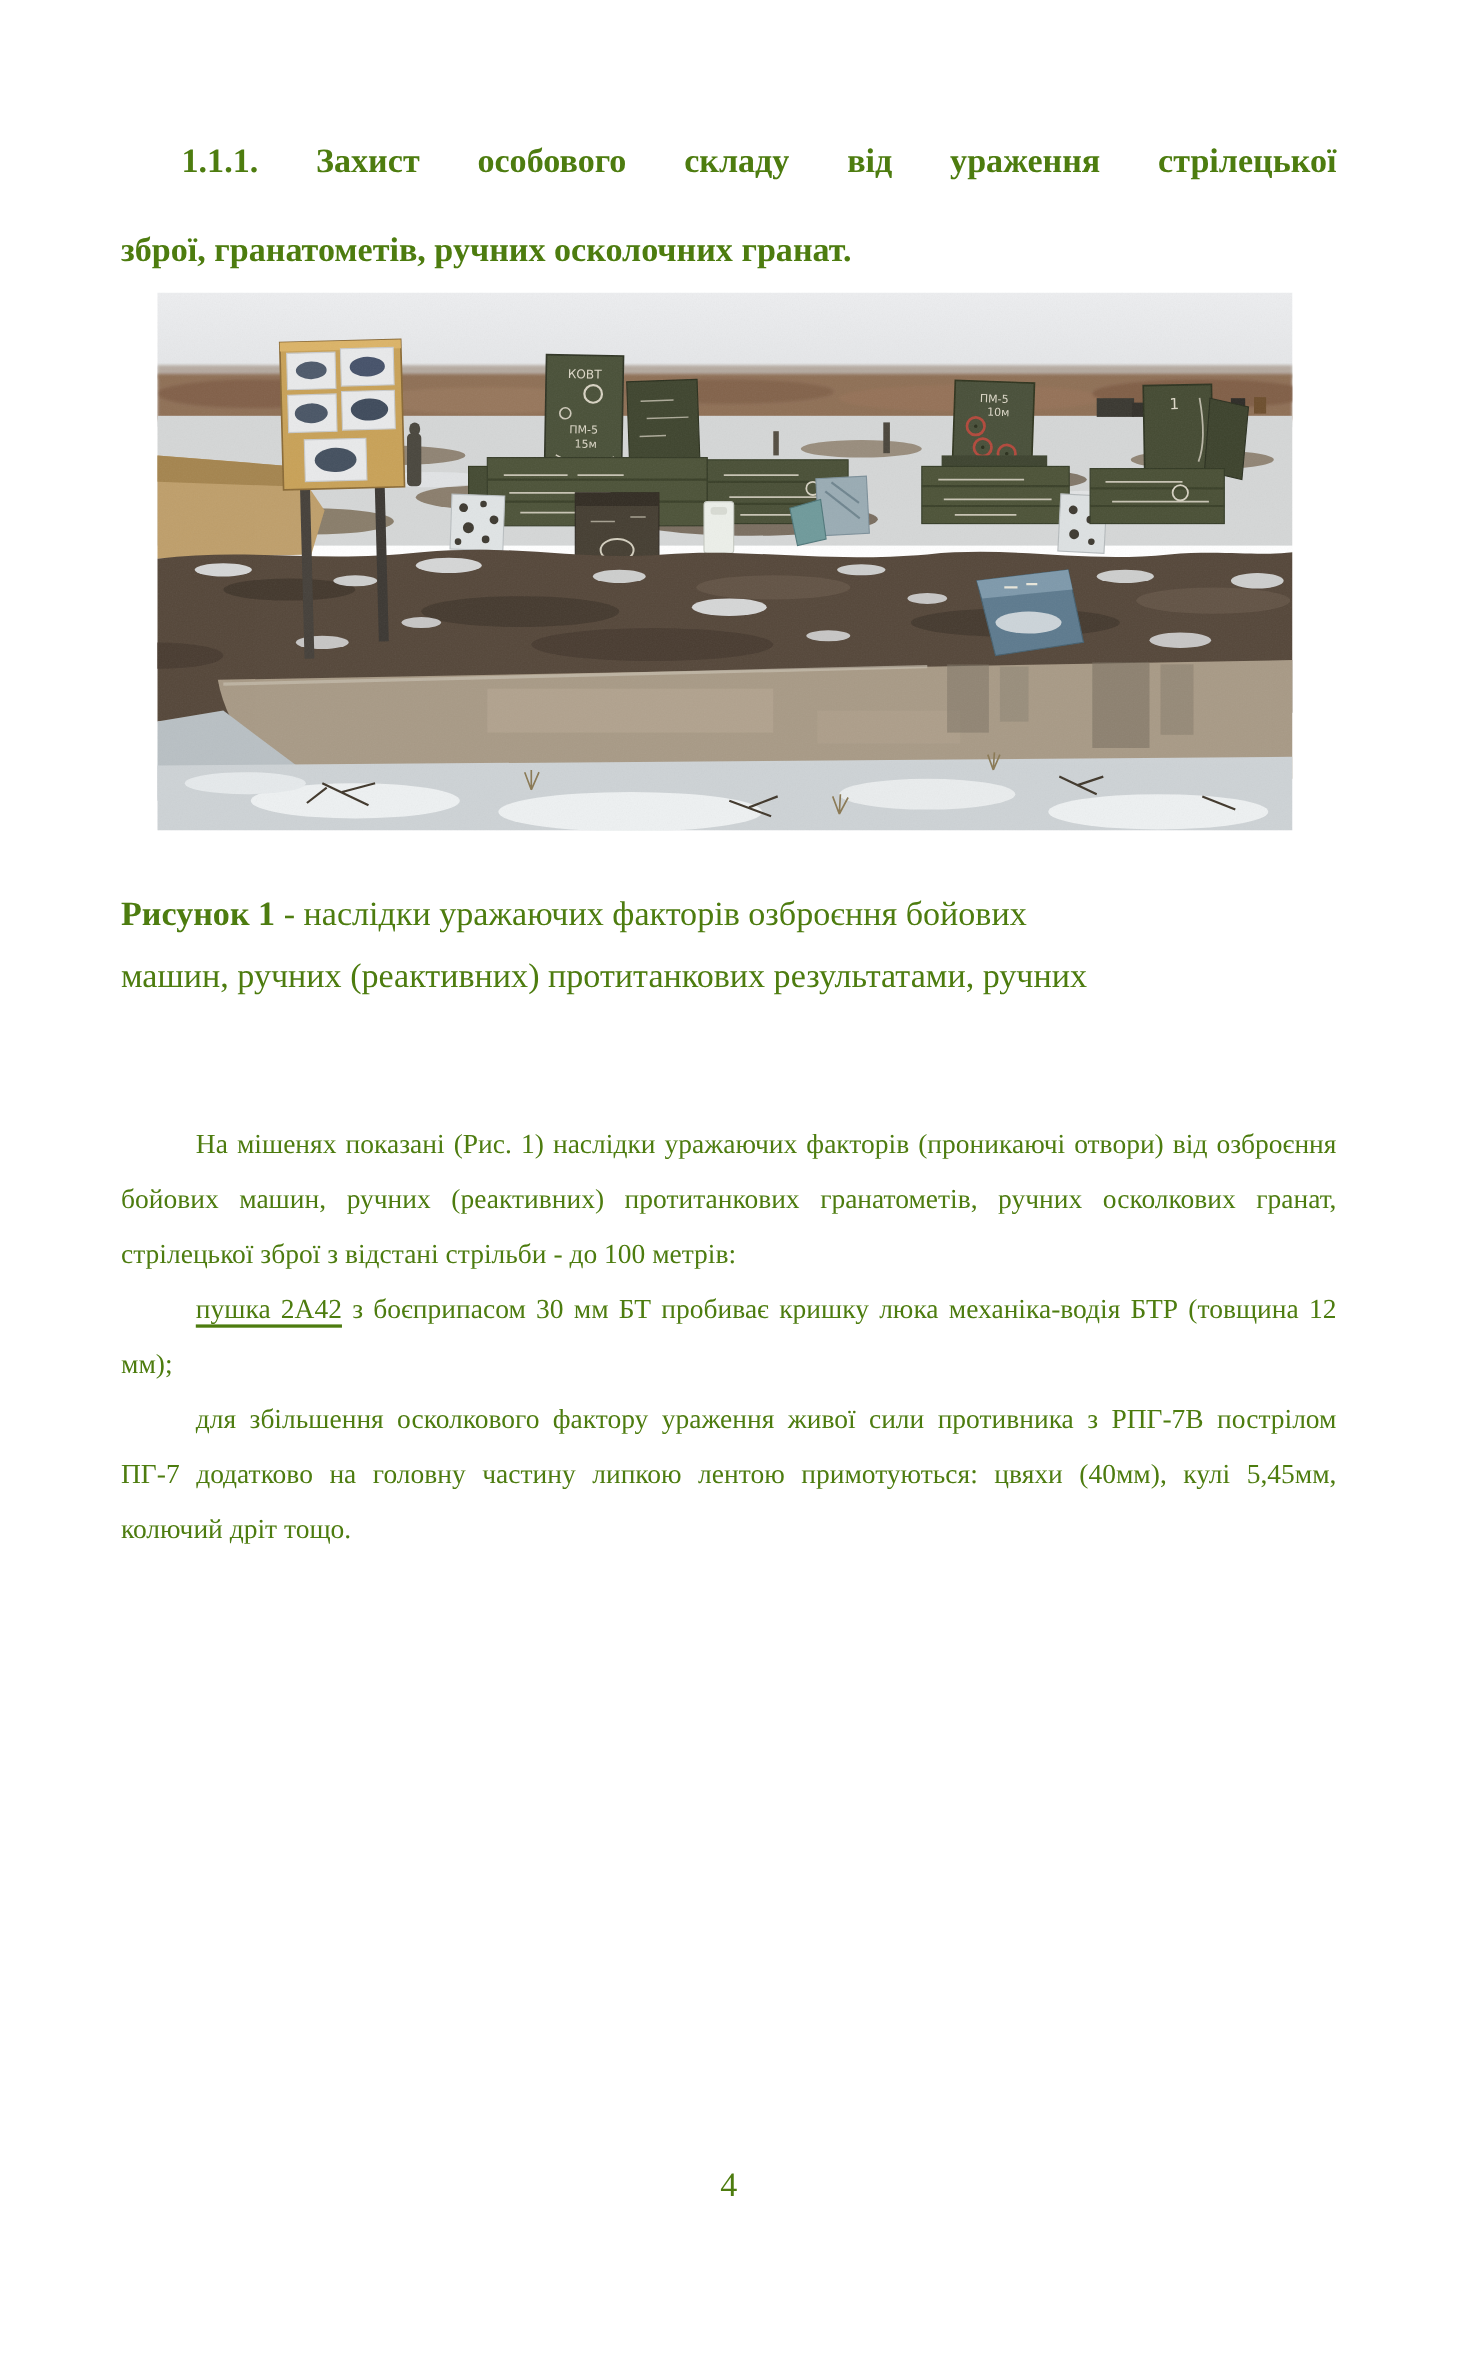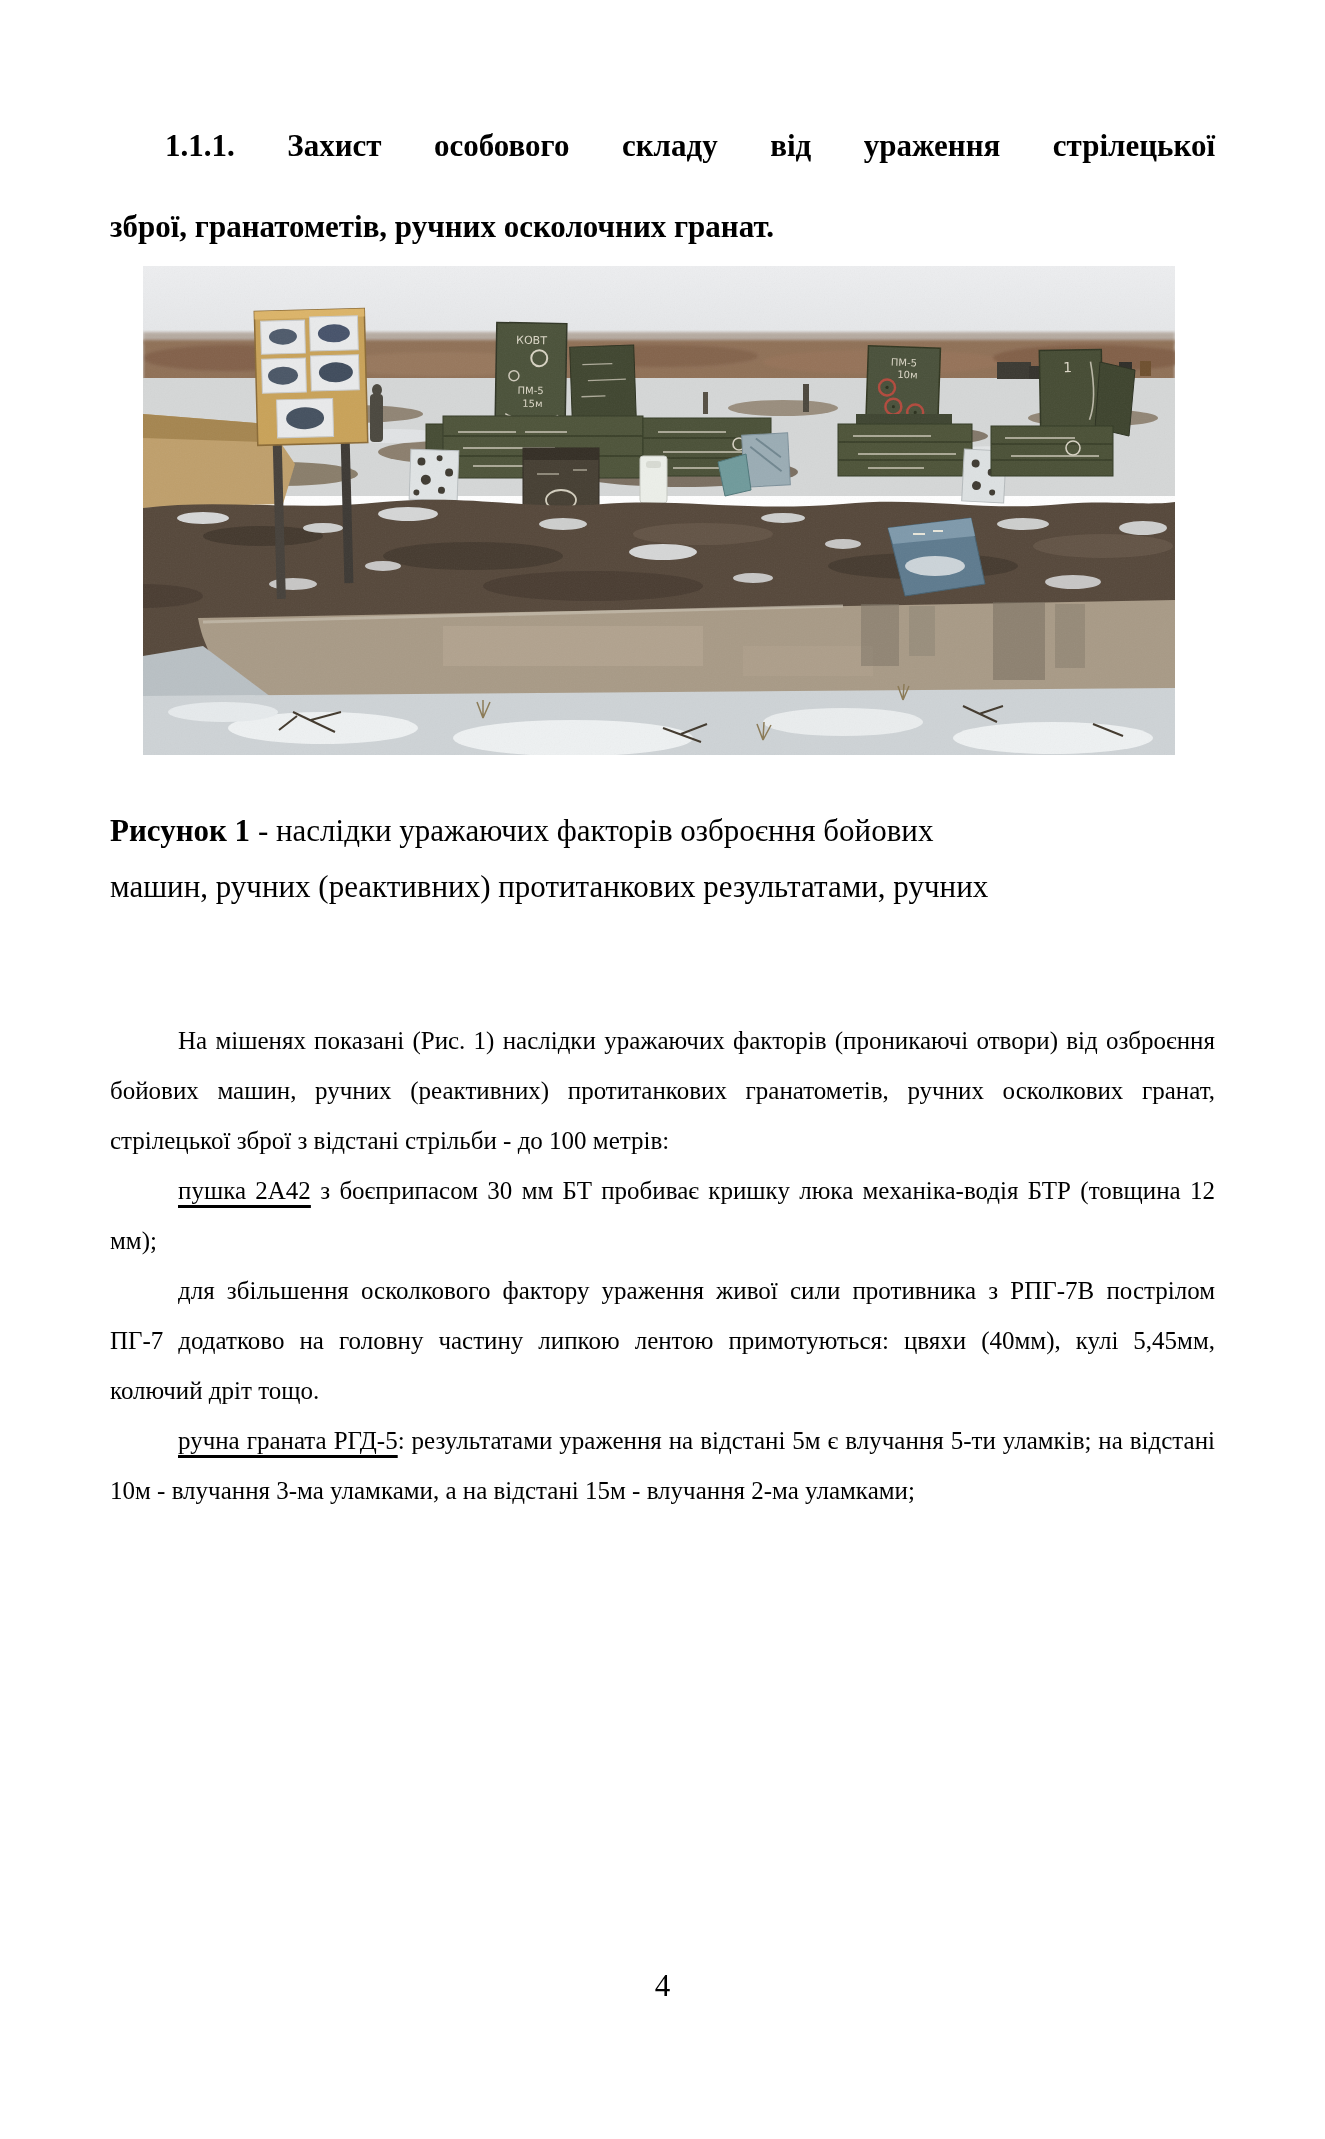--- a/index.html
+++ b/index.html
@@ -1,21 +1,21 @@
 <!DOCTYPE html>
 <html><head>
 <meta charset="utf-8">
 <style>
   html,body { margin:0; padding:0; background:#ffffff; }
   .page {
     position:relative;
     width:1325px; height:2139px;
     background:#ffffff;
     font-family:"Liberation Serif", serif;
-    color:#000000;
+    color:#4d7c0f;
     overflow:hidden;
   }
   .heading {
     position:absolute; left:110px; top:122px; width:1105px;
     font-weight:bold; font-size:31px; line-height:47px;
   }
   .heading .h1line { text-align:justify; text-align-last:justify; text-indent:55px; }
   .heading .h2line { text-align:left;margin-top:34px; }
   .photo-wrap {
     position:absolute; left:143px; top:266px; width:1032px; height:489px;
@@ -296,18 +296,17 @@
 
   <div class="caption">
     <div><b>Рисунок 1</b><span> - наслідки  уражаючих факторів озброєння бойових</span></div>
     <div>машин, ручних (реактивних) протитанкових результатами, ручних</div>
   </div>
 
   <div class="bodytext">
     <p class="para">На мішенях показані (Рис. 1) наслідки уражаючих факторів (проникаючі отвори) від озброєння бойових машин, ручних (реактивних) протитанкових гранатометів, ручних осколкових гранат, стрілецької зброї з відстані стрільби - до 100 метрів:</p>
     <p class="para"><span class="lead">пушка 2А42</span><span> з боєприпасом 30 мм БТ пробиває кришку люка механіка-водія БТР (товщина 12 мм);</span></p>
     <p class="para">для збільшення осколкового фактору ураження живої сили противника з РПГ-7В пострілом ПГ-7 додатково на головну частину липкою лентою примотуються: цвяхи (40мм), кулі 5,45мм, колючий дріт тощо.</p>
-    <p class="para"><span class="lead">ручна граната РГД-5</span><span>: результатами ураження на відстані 5м є влучання 5-ти уламків; на відстані 10м - влучання 3-ма уламками, а на відстані 15м - влучання 2-ма уламками;</span></p>
   </div>
 
   <div class="pagenum">4</div>
 
 </div>
 
 </body></html>

